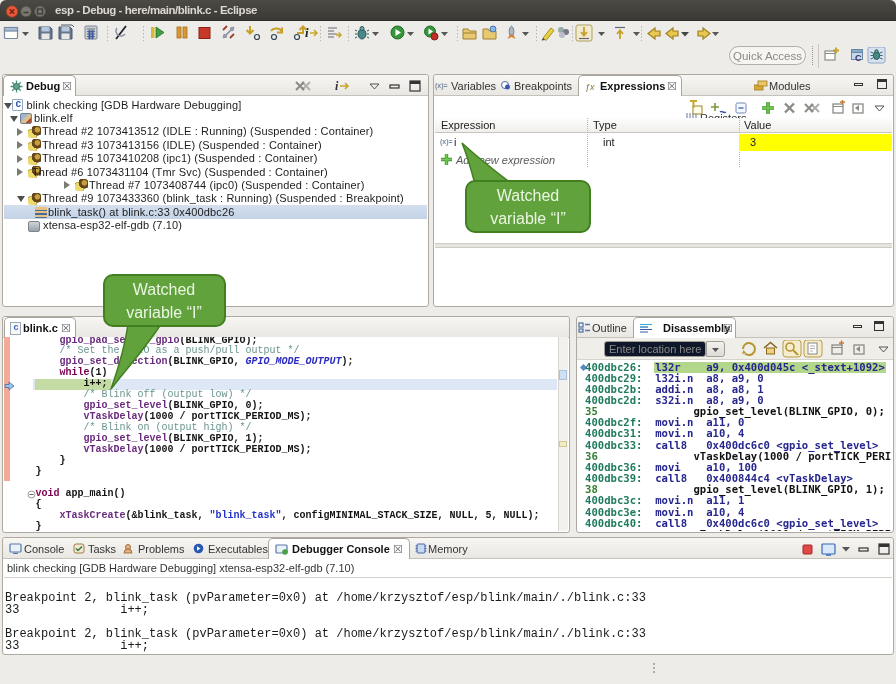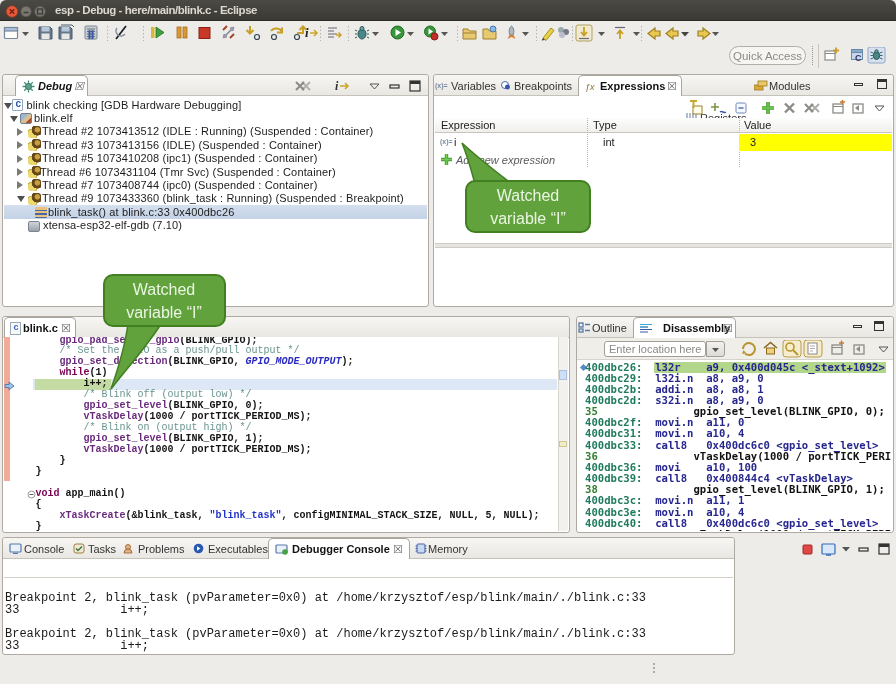--- a/index.html
+++ b/index.html
@@ -249,21 +249,21 @@
           <ellipse cx="6.5" cy="7" rx="3.2" ry="4" fill="#4a8888" stroke="#2a5858"></ellipse>
           <circle cx="6.5" cy="2.8" r="1.6" fill="#6aa8a8" stroke="#2a5858"></circle>
           <path d="M3 4.5 l-2.5 -1 M3 7 h-2.5 M3 9.5 l-2.5 1 M10 4.5 l2.5 -1 M10 7 h2.5 M10 9.5 l2.5 1" stroke="#2a5858" stroke-width="0.9"></path>
         </g>
       </g>
   </svg>
 </div>
 
 <div class="panel" style="left:2px;top:74px;width:427px;height:233px;">
   <div class="tabbar"></div>
-  <div class="tab" style="left:12px;width:73px;font-style:italic;">
+  <div class="tab" style="left:0;width:73px;">
     <span class="abs" id="ic-debugtab" style="left:6px;top:3.5px;">
         <svg width="13" height="13">
       <g stroke="#49917e" stroke-width="1.3">
             <path d="M6.5 0.5 v12 M0.5 6.5 h12 M2.2 2.2 l8.6 8.6 M10.8 2.2 l-8.6 8.6"></path>
           </g>
       <circle cx="6.5" cy="6.5" r="3" fill="#5fa38e" stroke="#35705f" stroke-width="1"></circle>
     </svg>
       </span>
     <span class="abs" style="left:22px;top:4px;font-weight:bold;">Debug</span>
     <span class="abs" style="left:58px;top:4px;color:#666;">☒</span>
@@ -305,23 +305,23 @@
         <s1 class="ttx" style="left:38px;">Thread #3 1073413156 (IDLE) (Suspended : Container)</s1>
       </div>
     <div class="abs trow" style="top:54.6px;">
         <s1 style="left:13px;" class="tri tr"></s1>
         <s1 class="tico thr" style="left:23.5px;"></s1>
         <s1 class="ttx" style="left:38px;">Thread #5 1073410208 (ipc1) (Suspended : Container)</s1>
       </div>
     <div class="abs trow" style="top:68px;">
         <s1 style="left:13px;" class="tri tr"></s1>
         <s1 class="tico thr" style="left:23.5px;"></s1>
-        <s1 class="ttx" style="left:36px;">Thread #6 1073431104 (Tmr Svc) (Suspended : Container)</s1>
-      </div>
-    <div class="abs trow" style="top:81.4px;">
+        <s1 class="ttx" style="left:28px;">Thread #6 1073431104 (Tmr Svc) (Suspended : Container)</s1>
+      </div>
+    <div class="abs trow" style="top:81.4px;margin-left:47px;">
         <s1 style="left:13px;" class="tri tr"></s1>
         <s1 class="tico thr" style="left:23.5px;"></s1>
         <s1 class="ttx" style="left:38px;">Thread #7 1073408744 (ipc0) (Suspended : Container)</s1>
       </div>
     <div class="abs trow" style="top:94.8px;">
         <s1 style="left:13px;" class="tri td"></s1>
         <s1 class="tico thr" style="left:23.5px;"></s1>
         <s1 class="ttx" style="left:38px;">Thread #9 1073433360 (blink_task : Running) (Suspended : Breakpoint)</s1>
       </div>
     <div class="abs trow" style="top:108.2px;">
@@ -511,21 +511,21 @@
             <path d="M1 1.5 h12 M1 4 h8" stroke="#38a8d8" stroke-width="1.2"></path>
           </svg>
         </span>
       <span class="abs" style="left:22px;top:4px;font-weight:bold;margin-left:7px;">Disassembly</span>
       <span class="abs" style="left:89px;top:4px;color:#666;">☒</span>
     </div>
     <span class="abs" style="left:276px;top:8px;width:9px;height:3px;border:1.2px solid #333;"></span>
     <span class="abs" style="left:297px;top:4px;width:10px;height:10px;border:1.2px solid #333;border-top-width:3px;"></span>
   </div>
   <div id="disasmtoolbar" class="abs" style="left:0;top:21px;right:0;height:22px;background:#efeee9;border-bottom:1px solid #d6d3cc;">
-    <div class="abs" style="left:27px;top:2.5px;width:102px;height:16px;background:#ffffff;border:1px solid #a39f97;border-radius:3px;font-size:11px;color:#8a8a86;padding:1.5px 0 0 4px;">Enter location here</div>
+    <div class="abs" style="left:27px;top:2.5px;width:102px;height:16px;background:#0f172a;border:1px solid #a39f97;border-radius:3px;font-size:11px;color:#8a8a86;padding:1.5px 0 0 4px;">Enter location here</div>
     <div class="abs" style="left:129px;top:2.5px;width:19px;height:16px;background:linear-gradient(#f2f1ee,#dddbd5);border:1px solid #a39f97;border-radius:0 3px 3px 0;">
       <svg width="17" height="14">
           <path d="M5 6 l3.5 4 l3.5 -4 z" fill="#555"></path>
         </svg>
     </div>
     <svg class="abs" style="left:164px;top:2px;" width="150" height="18">
 
       <g transform="translate(0,1)">
           <path d="M2 8 a6 6 0 1 1 2 4.5" fill="none" stroke="#b8952e" stroke-width="2"></path>
           <path d="M1 13 l4 -1 l-2.5 -3 z" fill="#b8952e"></path>
@@ -578,21 +578,21 @@
 <a1>400dbc36:</a1>  <i1>movi    a10, 100</i1>
 <a1>400dbc39:</a1>  <i1>call8   0x400844c4 &lt;vTaskDelay&gt;</i1>
 <g1>38</g1>               <s2>gpio_set_level(BLINK_GPIO, 1);</s2>
 <a1>400dbc3c:</a1>  <i1>movi.n  a11, 1</i1>
 <a1>400dbc3e:</a1>  <i1>movi.n  a10, 4</i1>
 <a1>400dbc40:</a1>  <i1>call8   0x400dc6c0 &lt;gpio_set_level&gt;</i1>
                  <s2>vTaskDelay(1000 / portTICK_PERI</s2></pre>
   </div>
 </div>
 
-<div class="panel" style="left:2px;top:537px;width:733px;height:118px;">
+<div class="panel" style="left:2px;top:537px;width:892px;height:118px;">
   <div class="tabbar"></div>
   <div id="consoletabs">
     <span class="itab" style="left:6px;top:5px;"><svg width="15" height="11" style="display:inline-block;vertical-align:-1px;">
           <rect x="1" y="1" width="11" height="8" rx="1" fill="#e8f0f8" stroke="#5878a8" stroke-width="1.2"></rect>
           <path d="M4 10.5 h5" stroke="#5878a8" stroke-width="1.5"></path>
         </svg>Console</span>
     <span class="itab" style="left:70px;top:5px;"><svg width="15" height="11" style="display:inline-block;vertical-align:-1px;">
           <rect x="1" y="1" width="10" height="9" rx="2" fill="#f0e8d8" stroke="#a08040"></rect>
           <path d="M3 5.5 l2 2 l4 -4" stroke="#387838" stroke-width="1.5" fill="none"></path>
         </svg>Tasks</span>
@@ -622,20 +622,21 @@
       <rect x="2" y="2" width="9" height="9" rx="1" fill="#e04848" stroke="#a02828"></rect>
       <rect x="21" y="1" width="13" height="10" rx="1" fill="#d8e8f8" stroke="#3868b8" stroke-width="1.2"></rect>
         <path d="M25 12 h5" stroke="#3868b8" stroke-width="1.5"></path>
       <path d="M41 4 l4 4.5 l4 -4.5 z" fill="#555"></path>
       <rect x="58" y="5" width="9" height="3" fill="none" stroke="#333" stroke-width="1.2"></rect>
       <rect x="78" y="1" width="10" height="10" fill="none" stroke="#333" stroke-width="1.2"></rect>
         <rect x="78" y="1" width="10" height="3" fill="#333"></rect>
     </svg>
   </div>
   <div id="consolebody" class="abs" style="left:1px;top:21px;right:1px;bottom:1px;border-radius:0 0 3px 3px;overflow:hidden;background:#fff;">
+    <div class="abs" style="left:3px;top:3px;font-size:11px;color:#333;">blink checking [GDB Hardware Debugging] xtensa-esp32-elf-gdb (7.10)</div>
     <div class="abs" style="left:0;top:17.5px;width:100%;height:1px;background:#d4d1ca;"></div>
     <pre class="mono abs" style="left:1px;top:33px;font-size:12px;line-height:12px;color:#1a1a1a;">Breakpoint 2, blink_task (pvParameter=0x0) at /home/krzysztof/esp/blink/main/./blink.c:33
 33              i++;
 
 Breakpoint 2, blink_task (pvParameter=0x0) at /home/krzysztof/esp/blink/main/./blink.c:33
 33              i++;</pre>
   </div>
 </div>
 
 <div class="abs" style="left:653px;top:663px;width:2px;height:10px;border-left:2px dotted #b0aca4;"></div>

